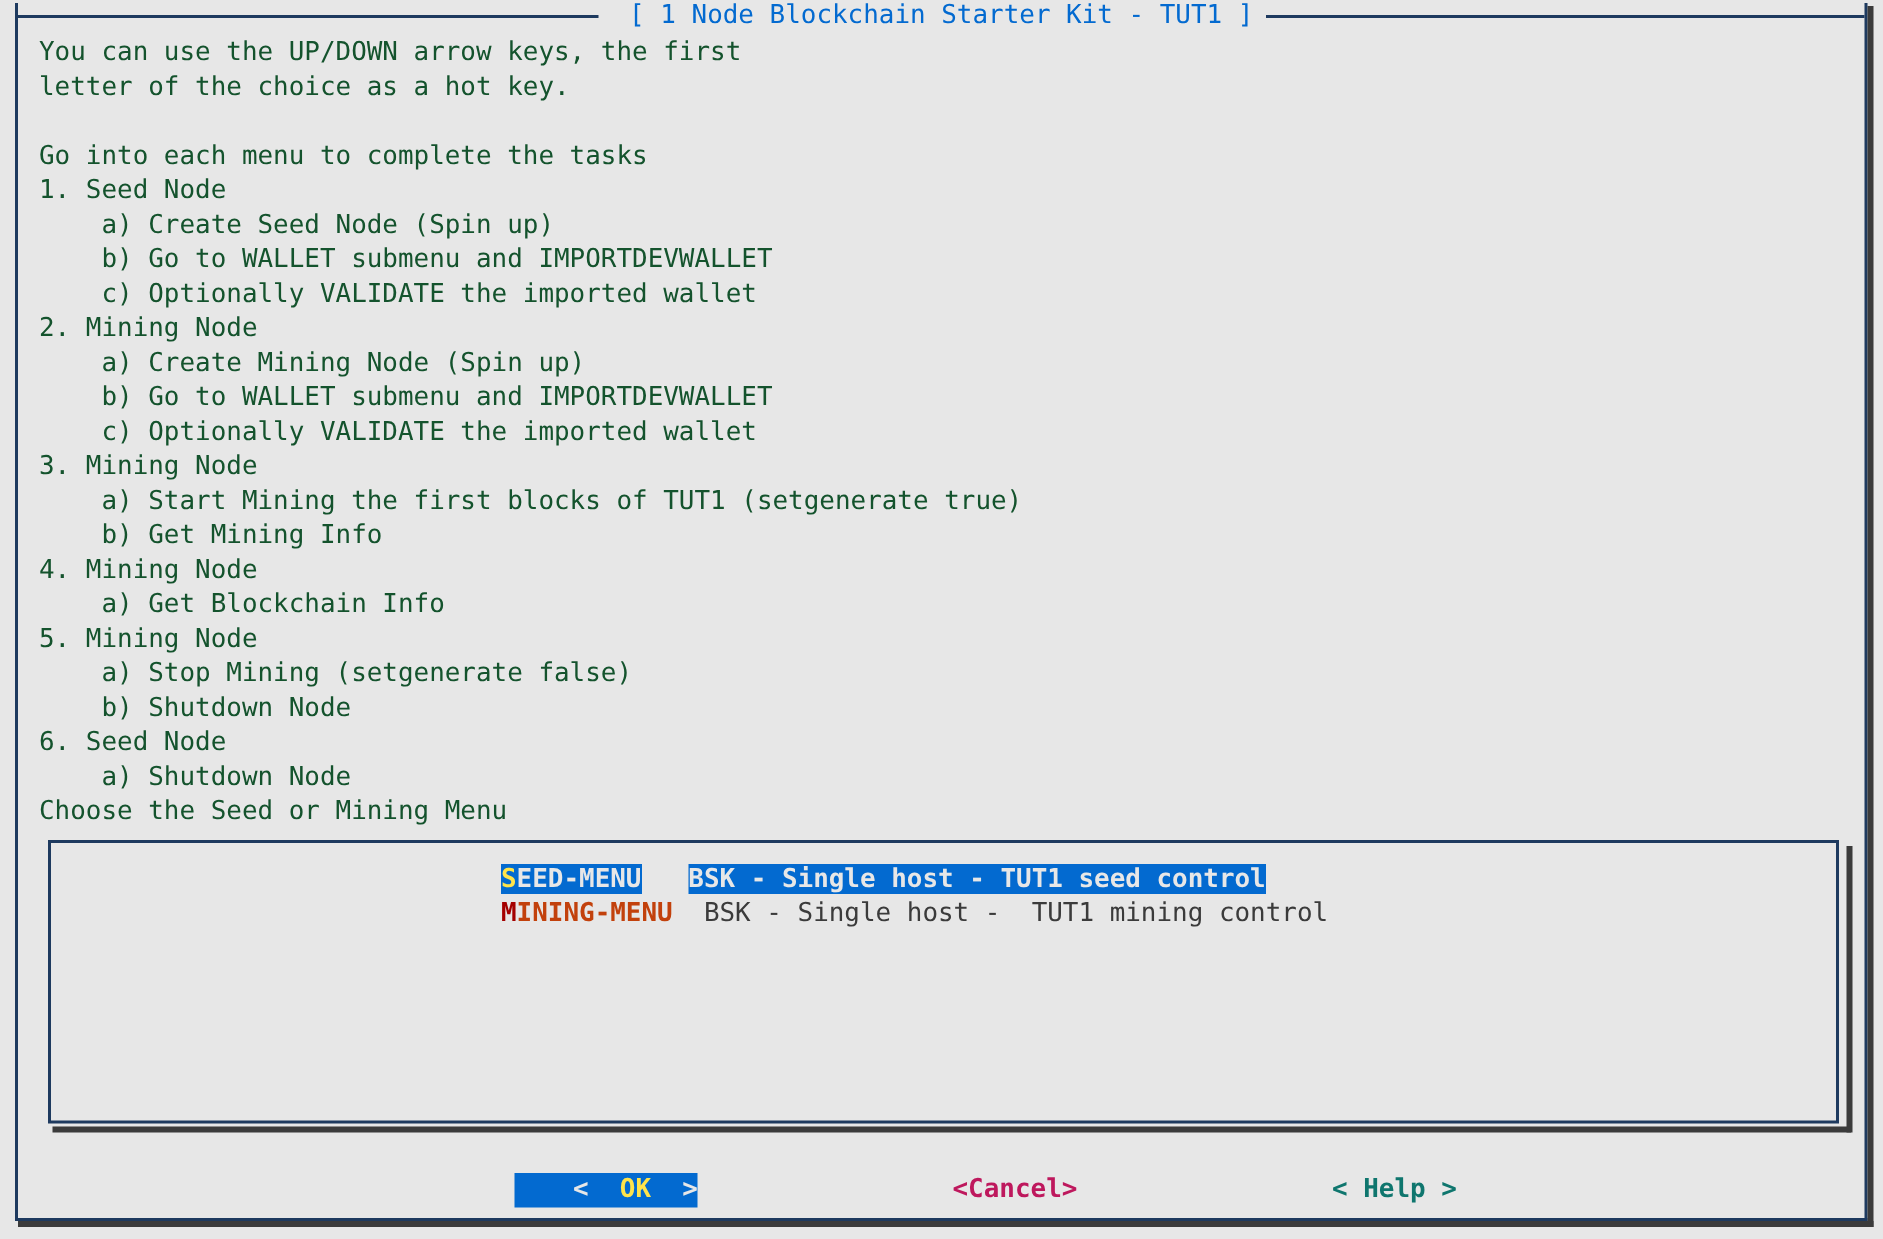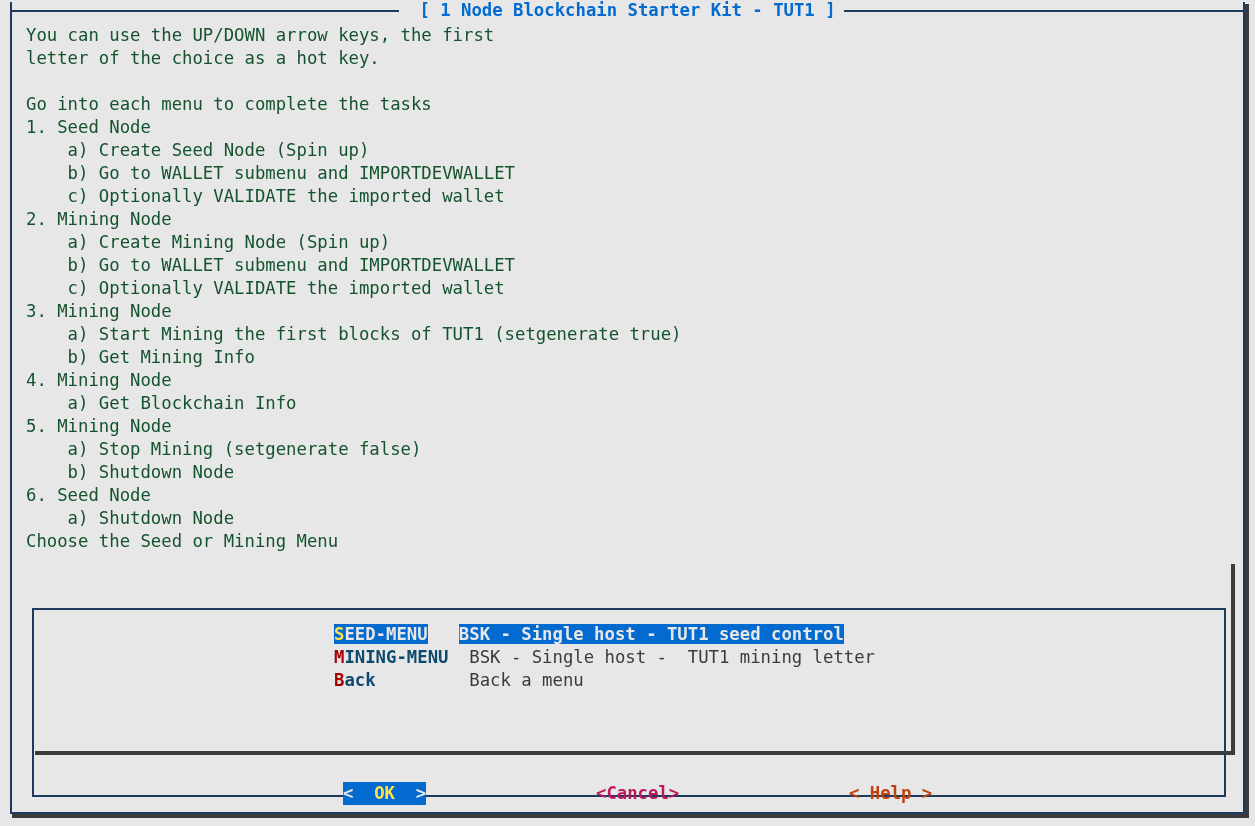--- a/index.html
+++ b/index.html
@@ -33,75 +33,75 @@
     background: #1e3a5f;
   }
   .title-line-left { left: 0; width: 387px; }
   .title-line-right { right: 0; width: 399px; }
   .title-text {
     position: absolute;
     left: 50%;
     transform: translateX(-50%);
     top: -2px;
     color: #036ad0;
-    font-weight: bold;
+    font-weight: normal;
     white-space: pre;
   }
   .body-text {
     position: absolute;
     left: 14px;
     top: 22px;
     right: 14px;
     white-space: pre;
     color: #14532d;
   }
   .menu-box {
     position: absolute;
     left: 20px; right: 17px;
     top: 558px;
     height: 189px;
     border: 2px solid #1e3a5f;
     background: #e7e7e7;
-    margin-top: 48px;
   }
   .menu-items {
     position: absolute;
     left: 300px;
     top: 13px;
   }
   .menu-row {
     height: 23px;
     white-space: pre;
   }
   .tag-hot { color: #a40000; font-weight: bold; }
-  .tag-rest { color: #0c4a6e; font-weight: bold; text-align: right; }
+  .tag-rest { color: #c2410c; font-weight: bold; text-align: right; }
   .desc { color: #3b3b3b; }
   .sel-tag-bg { background: #036ad0; }
   .sel-tag-hot { color: #ffe44b; font-weight: bold; }
   .sel-tag-rest { color: #e7e7e7; font-weight: bold; }
   .sel-desc { background: #036ad0; color: #e7e7e7; font-weight: bold; }
   .buttons {
     position: absolute;
     left: 0; right: 0;
     top: 780px;
     height: 24px;
   }
   .btn {
     position: absolute;
     white-space: pre;
     font-weight: bold;
+    padding-left: 39px;
   }
   .btn-ok {
     left: 331px;
     background: #036ad0;
   }
   .btn-ok .ok-lt, .btn-ok .ok-gt { color: #e7e7e7; }
   .btn-ok .ok-label { color: #ffe44b; }
   .btn-cancel { left: 584px; color: #be185d; }
-  .btn-help  { left: 837px; color: #c2410c; }
+  .btn-help  { left: 837px; color: #0f766e; }
   .outer-shadow-b {
     position: absolute;
     left: 12px; right: 6px; bottom: 8px; height: 4px;
     background: #3b3b3b;
   }
   .outer-shadow-r {
     position: absolute;
     right: 6px; top: 4px; bottom: 8px; width: 4px;
     background: #3b3b3b;
   }
@@ -155,23 +155,22 @@
     b) Shutdown Node
 6. Seed Node
     a) Shutdown Node
 Choose the Seed or Mining Menu</div>
 
   <div class="menu-box">
     <div class="menu-items">
 
       <div class="menu-row"><span class="sel-tag-bg"><span class="sel-tag-hot">S</span><span class="sel-tag-rest">EED-MENU</span></span><span>   </span><span class="sel-desc">BSK - Single host - TUT1 seed control</span></div>
 
-      <div class="menu-row"><span class="tag-hot">M</span><span class="tag-rest">INING-MENU</span><span> </span><span class="desc"> BSK - Single host -  TUT1 mining letter</span></div>
+      <div class="menu-row"><span class="tag-hot">M</span><span class="tag-rest">INING-MENU</span><span> </span><span class="desc"> BSK - Single host -  TUT1 mining control</span></div>
 
-      <div class="menu-row"><span class="tag-hot">B</span><span class="tag-rest">ack</span><span>        </span><span class="desc"> Back a menu</span></div>
 
     </div>
   </div>
 
   <div class="menu-shadow-r"></div>
   <div class="menu-shadow-b"></div>
 
   <div class="buttons">
     <span class="btn btn-ok"><span class="ok-lt">&lt;  </span><span class="ok-label">OK</span><span class="ok-gt">  &gt;</span></span>
     <span class="btn btn-cancel">&lt;Cancel&gt;</span>

